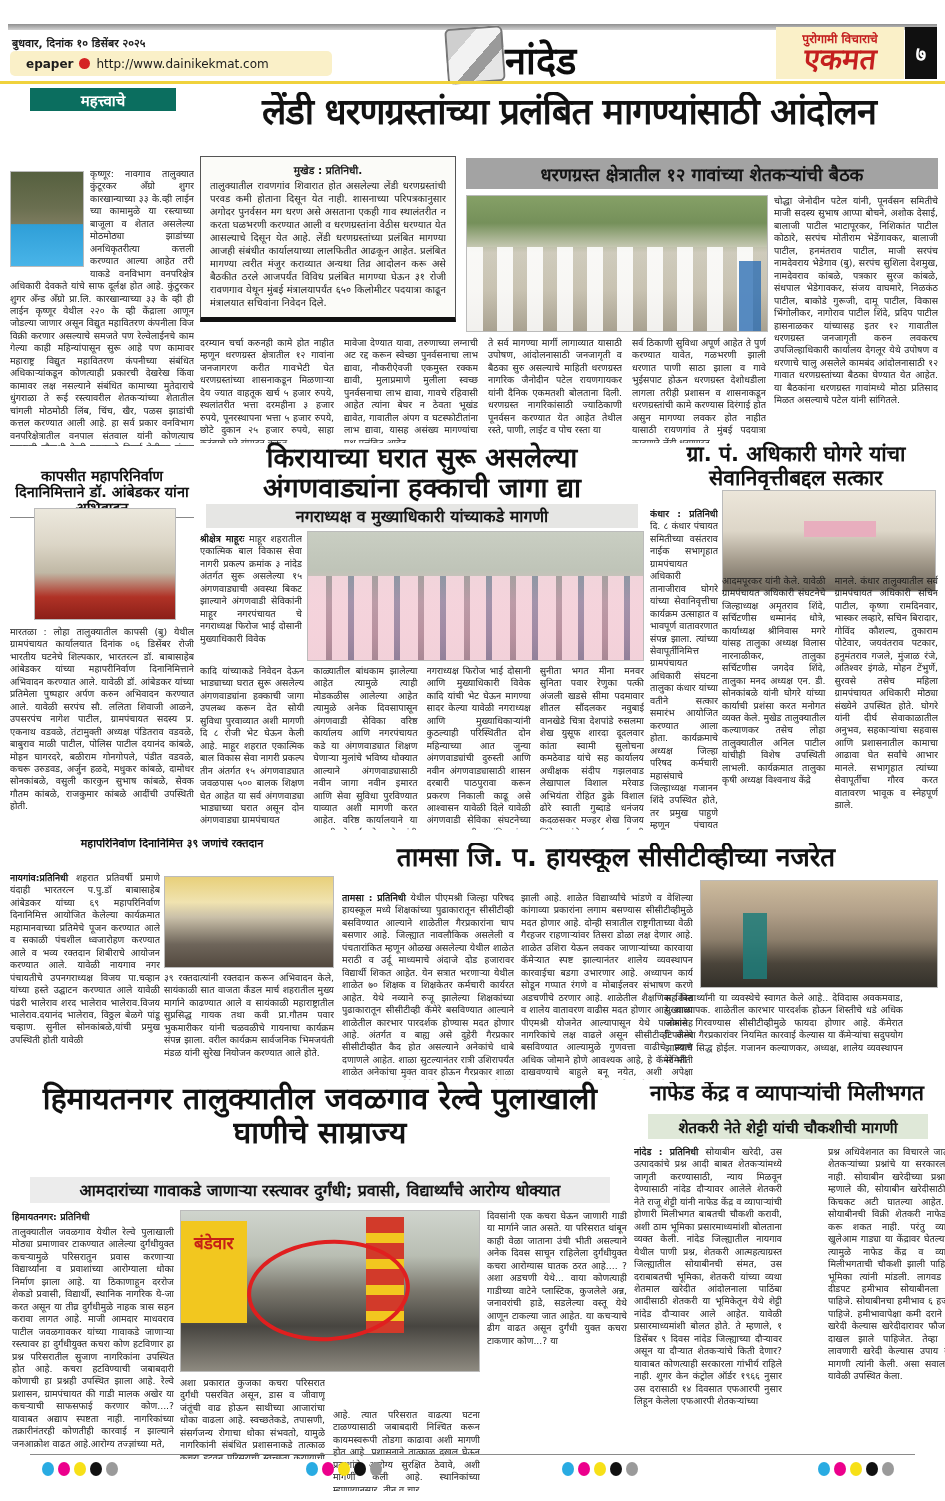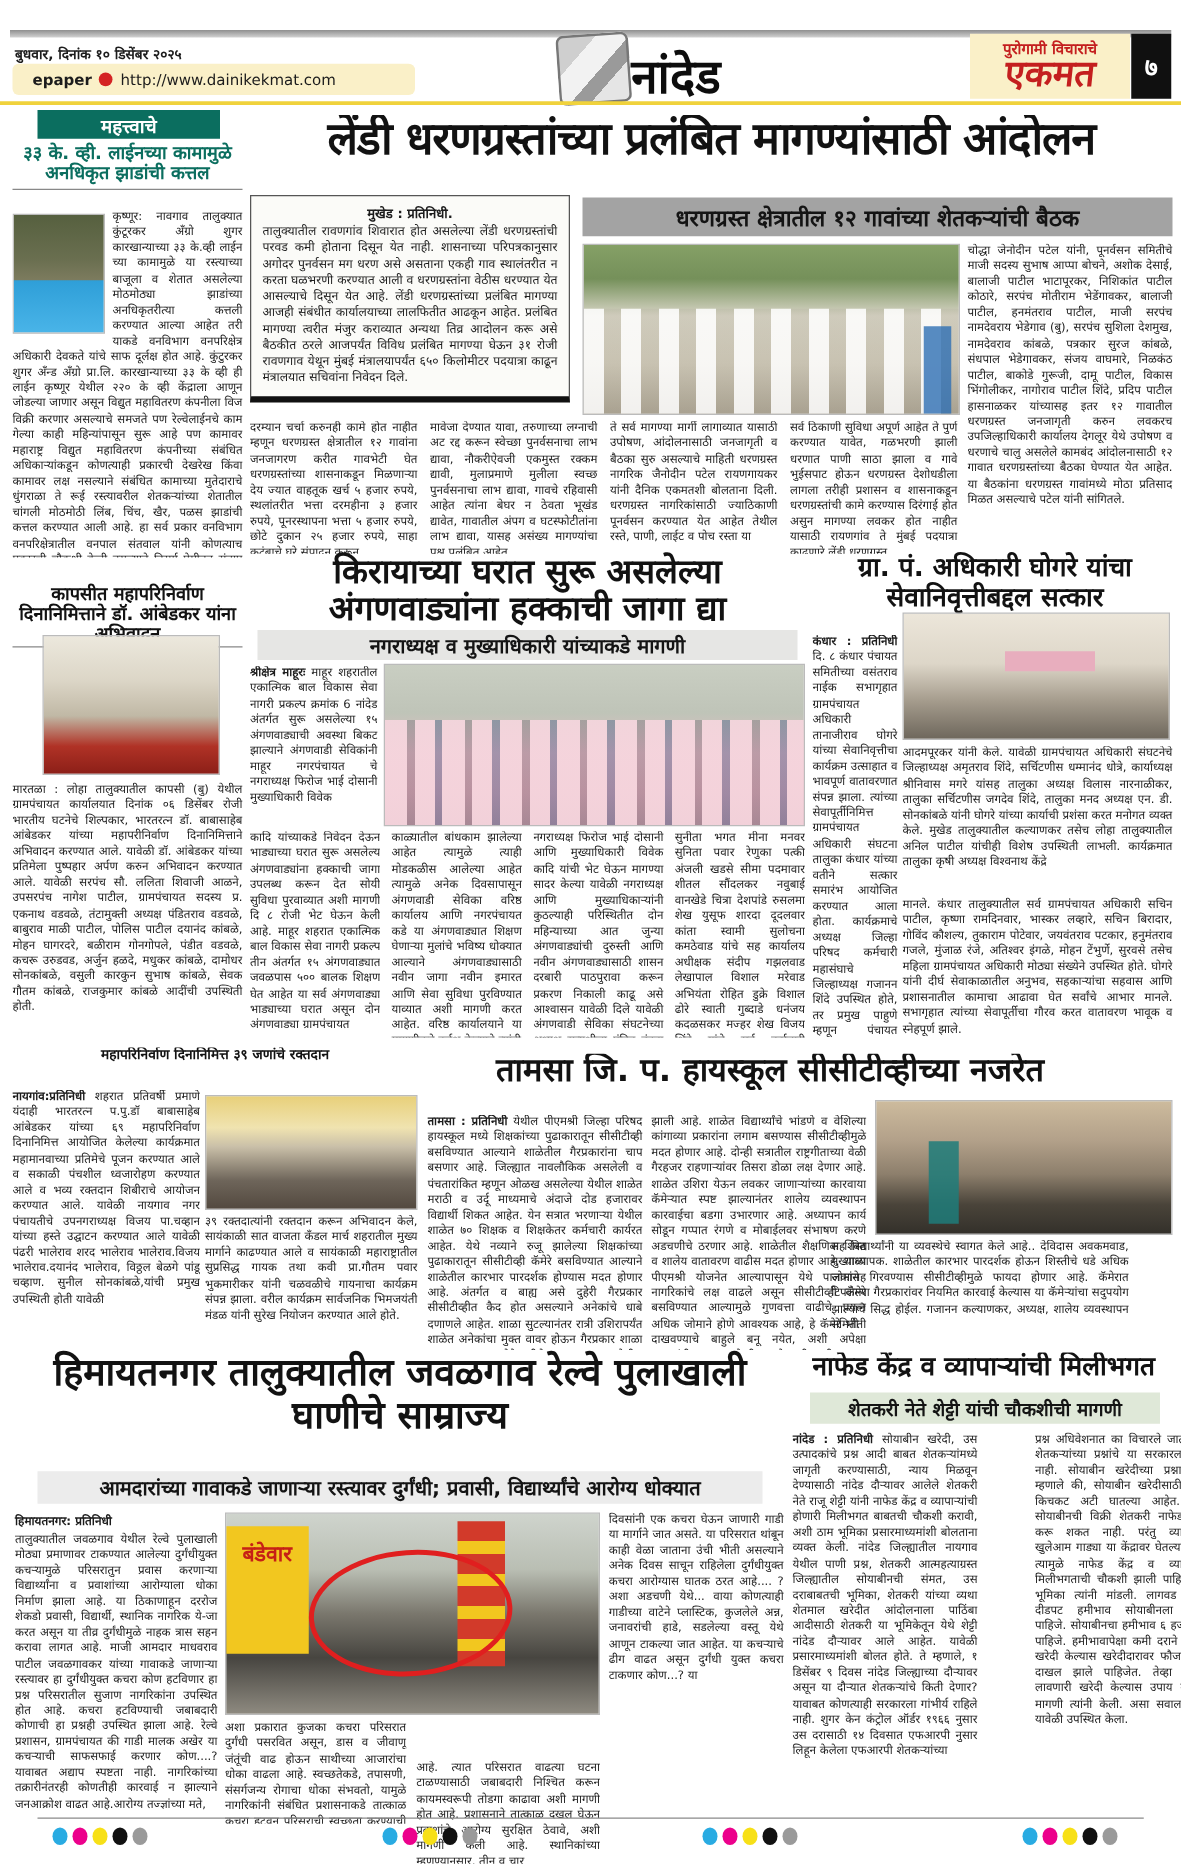--- a/index.html
+++ b/index.html
@@ -67,21 +67,21 @@
   .saris{position:absolute;left:0;bottom:0;width:100%;height:66%;
           background:repeating-linear-gradient(90deg,rgba(246,214,222,.9) 0 18px,rgba(90,80,95,.30) 18px 24px,rgba(246,214,222,.9) 24px 40px,rgba(40,70,120,.35) 40px 46px);}
   .ang-cols{position:absolute;left:200px;top:665px;width:444px;height:165px;display:flex;gap:9px;}
   .ang-cols .bt{flex:1;}
   
   .gho-hl{position:absolute;left:650px;top:443px;width:292px;font-size:21px;}
   .gho-intro{position:absolute;left:650px;top:508px;width:68px;height:322px;}
   .gho-ph{left:722px;top:490px;width:214px;height:102px;
           background:linear-gradient(180deg,#ece6da 0%,#ddd6c8 40%,#a49b8c 70%,#6e675c 100%);}
   .banner{position:absolute;left:38%;top:30%;width:34%;height:16%;background:#e8aebe;}
-  .gho-cols{position:absolute;left:722px;top:597px;width:216px;height:233px;display:flex;gap:9px;flex-direction:column;}
+  .gho-cols{position:absolute;left:722px;top:575px;width:216px;height:233px;display:flex;gap:9px;}
   .gho-cols .bt{flex:1;}
   
   .rak-hl{position:absolute;left:10px;top:838px;width:324px;font-size:11px;white-space:nowrap;overflow:hidden;}
   .rak-left{position:absolute;left:10px;top:872px;width:150px;height:205px;}
   .rak-ph{left:164px;top:876px;width:170px;height:92px;
           background:linear-gradient(180deg,#e8d07a 0%,#f0e3b0 28%,#c9bfa8 45%,#6e655a 75%,#53493f 100%);}
   .rak-cap{position:absolute;left:164px;top:972px;width:170px;height:106px;}
   
   .tam-hl{position:absolute;left:342px;top:843px;width:548px;font-size:26px;white-space:nowrap;overflow:hidden;}
   .tam-col1{position:absolute;left:342px;top:892px;width:172px;height:188px;}
@@ -132,21 +132,20 @@
   <div class="np-graphic"></div>
   <div class="edition">नांदेड</div>
   <div class="brandbox">
     <span class="tagline">पुरोगामी विचाराचे</span>
     <span class="brand">एकमत</span>
   </div>
   <div class="pagebox">७</div>
   <div class="yellowline"></div>
 
   <div class="imp-label">महत्त्वाचे</div>
-  <div class="tree-hl hb">३३ के. व्ही. लाईनच्या कामामुळे अनधिकृत झाडांची कत्तल</div>
   <div class="tree-body bt">
     <span class="tree-img"></span><span>कृष्णूर: नावगाव तालुक्यात कुंटूरकर अँग्रो शुगर कारखान्याच्या ३३ के.व्ही लाईन च्या कामामुळे या रस्त्याच्या बाजूला व शेतात असलेल्या मोठमोठ्या झाडांच्या अनधिकृतरीत्या कत्तली करण्यात आल्या आहेत तरी याकडे वनविभाग वनपरिक्षेत्र अधिकारी देवकते यांचे साफ दूर्लक्ष होत आहे. कुंटुरकर शुगर अँन्ड अँग्रो प्रा.लि. कारखान्याच्या ३३ के व्ही ही लाईन कृष्णूर येथील २२० के व्ही केंद्राला आणून जोडल्या जाणार असून विद्युत महावितरण कंपनीला विज विक्री करणार असल्याचे समजते पण रेल्वेलाईनचे काम गेल्या काही महिन्यांपासून सुरू आहे पण कामावर महाराष्ट्र विद्युत महावितरण कंपनीच्या संबंधित अधिकाऱ्यांकडून कोणत्याही प्रकारची देखरेख किंवा कामावर लक्ष नसल्याने संबंधित कामाच्या मुतेदाराचे धुंगराळा ते रूई रस्त्यावरील शेतकऱ्यांच्या शेतातील चांगली मोठमोठी लिंब, चिंच, खैर, पळस झाडांची कत्तल करण्यात आली आहे. हा सर्व प्रकार वनविभाग वनपरिक्षेत्रातील वनपाल संतवाल यांनी कोणत्याच प्रकारची चौकशी केली नसल्याने निसर्ग प्रेमीतून संताप व्यक्त होत आहे.</span>
   </div>
   <div class="amb-hl hb">कापसीत महापरिनिर्वाण दिनानिमित्ताने डॉ. आंबेडकर यांना अभिवादन</div>
   <div class="ph amb-ph"></div>
   <div class="amb-body bt">मारतळा : लोहा तालुक्यातील कापसी (बु) येथील ग्रामपंचायत कार्यालयात दिनांक ०६ डिसेंबर रोजी भारतीय घटनेचे शिल्पकार, भारतरत्न डॉ. बाबासाहेब आंबेडकर यांच्या महापरीनिर्वाण दिनानिमित्ताने अभिवादन करण्यात आले. यावेळी डॉ. आंबेडकर यांच्या प्रतिमेला पुष्पहार अर्पण करुन अभिवादन करण्यात आले. यावेळी सरपंच सौ. ललिता शिवाजी आळने, उपसरपंच नागेश पाटील, ग्रामपंचायत सदस्य प्र. एकनाथ वडवळे, तंटामुक्ती अध्यक्ष पंडितराव वडवळे, बाबुराव माळी पाटील, पोलिस पाटील दयानंद कांबळे, मोहन घागरदरे, बळीराम गोनगोपले, पंडीत वडवळे, कचरू उरुडवड, अर्जुन हळदे, मधुकर कांबळे, दामोधर सोनकांबळे, वसुली कारकुन सुभाष कांबळे, सेवक गौतम कांबळे, राजकुमार कांबळे आदींची उपस्थिती होती.</div>
 
   <div class="lendi-hl hb">लेंडी धरणग्रस्तांच्या प्रलंबित मागण्यांसाठी आंदोलन</div>
   <div class="lead-box">
     <div class="lead-byl">मुखेड : प्रतिनिधी.</div>
@@ -162,21 +161,21 @@
     <div class="bt">दरम्यान चर्चा करुनही कामे होत नाहीत म्हणून धरणग्रस्त क्षेत्रातील १२ गावांना जनजागरण करीत गावभेटी घेत धरणग्रस्तांच्या शासनाकडून मिळणाऱ्या देय ज्यात वाहतूक खर्च ५ हजार रुपये, स्थलांतरीत भत्ता दरमहीना ३ हजार रुपये, पूनरस्थापना भत्ता ५ हजार रुपये, छोटे दुकान २५ हजार रुपये, साहा कुटूंबाचे घरे संपादन करून</div>
     <div class="bt">मावेजा देण्यात यावा, तरुणाच्या लग्नाची अट रद्द करून स्वेच्छा पुनर्वसनाचा लाभ द्यावा, नौकरीऐवजी एकमुस्त रक्कम द्यावी, मुलाप्रमाणे मुलीला स्वच्छ पुनर्वसनाचा लाभ द्यावा, गावचे रहिवासी आहेत त्यांना बेघर न ठेवता भूखंड द्यावेत, गावातील अंपग व घटस्फोटीतांना लाभ द्यावा, यासह असंख्य मागण्यांचा प्रश्न प्रलंबित आहेत</div>
     <div class="bt">ते सर्व मागण्या मार्गी लागाव्यात यासाठी उपोषण, आंदोलनासाठी जनजागृती व बैठका सुरु असल्याचे माहिती धरणग्रस्त नागरिक जैनोदीन पटेल रायणगायकर यांनी दैनिक एकमतशी बोलताना दिली. धरणग्रस्त नागरिकांसाठी ज्याठिकाणी पूनर्वसन करण्यात येत आहेत तेथील रस्ते, पाणी, लाईट व पोच रस्ता या</div>
     <div class="bt">सर्व ठिकाणी सुविधा अपूर्ण आहेत ते पुर्ण करण्यात यावेत, गळभरणी झाली धरणात पाणी साठा झाला व गावे भुईसपाट होऊन धरणग्रस्त देशोधडीला लागला तरीही प्रशासन व शासनाकडून धरणग्रस्तांची कामे करण्यास दिरंगाई होत असुन मागण्या लवकर होत नाहीत यासाठी रायणगांव ते मुंबई पदयात्रा काढणारे लेंडी धरणग्रस्त</div>
   </div>
 
   <div class="ang-hl hb">किरायाच्या घरात सुरू असलेल्या अंगणवाड्यांना हक्काची जागा द्या</div>
   <div class="ang-sub subbar">नगराध्यक्ष व मुख्याधिकारी यांच्याकडे मागणी</div>
   <div class="ang-intro bt">
     <span class="byl">श्रीक्षेत्र माहूरः</span>
-    <span>माहूर शहरातील एकात्मिक बाल विकास सेवा नागरी प्रकल्प क्रमांक 6 नांदेड अंतर्गत सुरू असलेल्या १५ अंगणवाड्याची अवस्था बिकट झाल्याने अंगणवाडी सेविकांनी माहूर नगरपंचायत चे नगराध्यक्ष फिरोज भाई दोसानी मुख्याधिकारी विवेक</span>
+    <span>माहूर शहरातील एकात्मिक बाल विकास सेवा नागरी प्रकल्प क्रमांक ३ नांदेड अंतर्गत सुरू असलेल्या १५ अंगणवाड्याची अवस्था बिकट झाल्याने अंगणवाडी सेविकांनी माहूर नगरपंचायत चे नगराध्यक्ष फिरोज भाई दोसानी मुख्याधिकारी विवेक</span>
   </div>
   <div class="ph ang-ph">
     <div class="saris"></div>
   </div>
   <div class="ang-cols">
     <div class="bt">कादि यांच्याकडे निवेदन देऊन भाड्याच्या घरात सुरू असलेल्य अंगणवाड्यांना हक्काची जागा उपलब्ध करून देत सोयी सुविधा पुरवाव्यात अशी मागणी दि ८ रोजी भेट घेऊन केली आहे. माहूर शहरात एकात्मिक बाल विकास सेवा नागरी प्रकल्प तीन अंतर्गत १५ अंगणवाड्यात जवळपास ५०० बालक शिक्षण घेत आहेत या सर्व अंगणवाड्या भाड्याच्या घरात असून दोन अंगणवाड्या ग्रामपंचायत</div>
     <div class="bt">काळ्यातील बांधकाम झालेल्या आहेत त्यामुळे त्याही मोडकळीस आलेल्या आहेत त्यामुळे अनेक दिवसापासून अंगणवाडी सेविका वरिष्ठ कार्यालय आणि नगरपंचायत कडे या अंगणवाड्यात शिक्षण घेणाऱ्या मुलांचे भविष्य धोक्यात आल्याने अंगणवाड्यासाठी नवीन जागा नवीन इमारत आणि सेवा सुविधा पुरविण्यात याव्यात अशी मागणी करत आहेत. वरिष्ठ कार्यालयाने या मागणीकडे दुर्लक्ष केल्याने त्यांनी</div>
     <div class="bt">नगराध्यक्ष फिरोज भाई दोसानी आणि मुख्याधिकारी विवेक कादि यांची भेट घेऊन मागण्या सादर केल्या यावेळी नगराध्यक्ष आणि मुख्याधिकाऱ्यांनी कुठल्याही परिस्थितीत दोन महिन्याच्या आत जुन्या अंगणवाड्यांची दुरुस्ती आणि नवीन अंगणवाड्यासाठी शासन दरबारी पाठपुरावा करून प्रकरण निकाली काढू असे आश्वासन यावेळी दिले यावेळी अंगणवाडी सेविका संघटनेच्या अध्यक्ष सत्यशीला पंडित वंदना जाधव</div>
     <div class="bt">सुनीता भगत मीना मनवर सुनिता पवार रेणुका पत्की अंजली खडसे सीमा पदमावार शीतल सौंदलकर नवुबाई वानखेडे चित्रा देशपांडे रुसलमा शेख युसूफ शारदा दूदलवार कांता स्वामी सुलोचना कमठेवाड यांचे सह कार्यालय अधीक्षक संदीप गझलवाड लेखापाल विशाल मरेवाड अभियंता रोहित डुक्रे विशाल ढोरे स्वाती गुब्दाडे धनंजय कदळसकर मज्हर शेख विजय शिंदे यांचे सर्व कर्मचारी उपस्थित होते.</div>
   </div>

